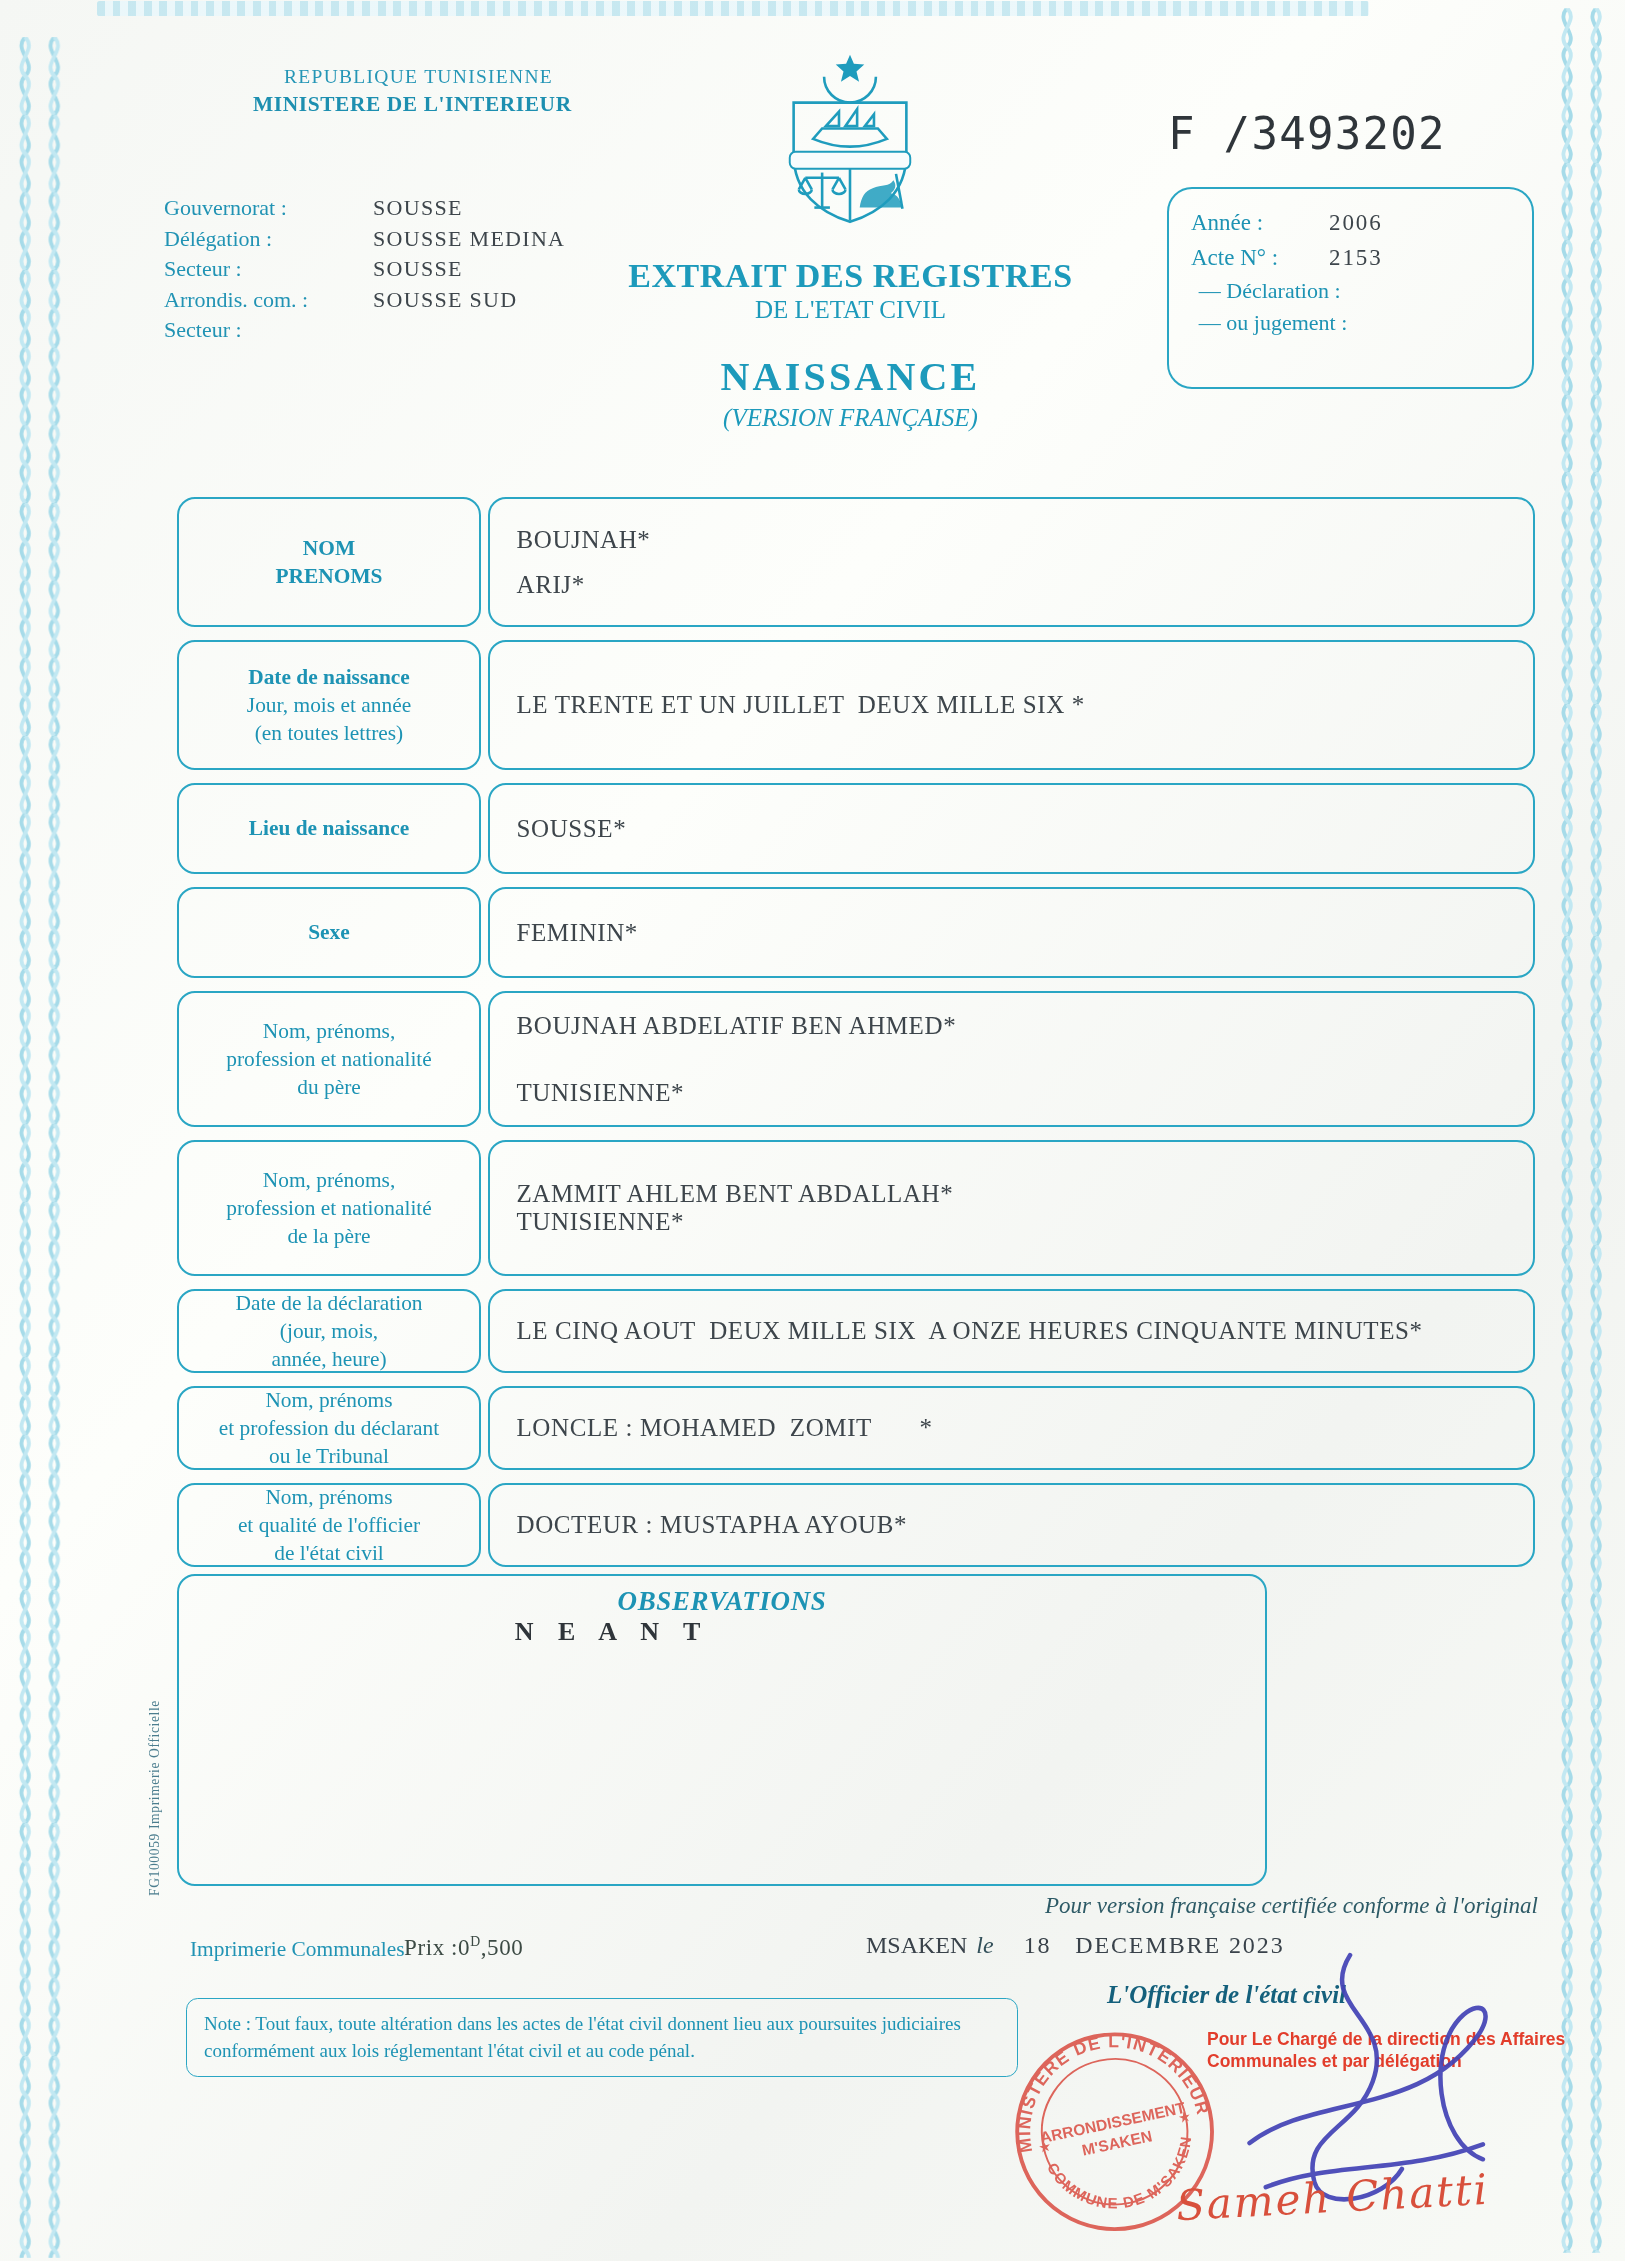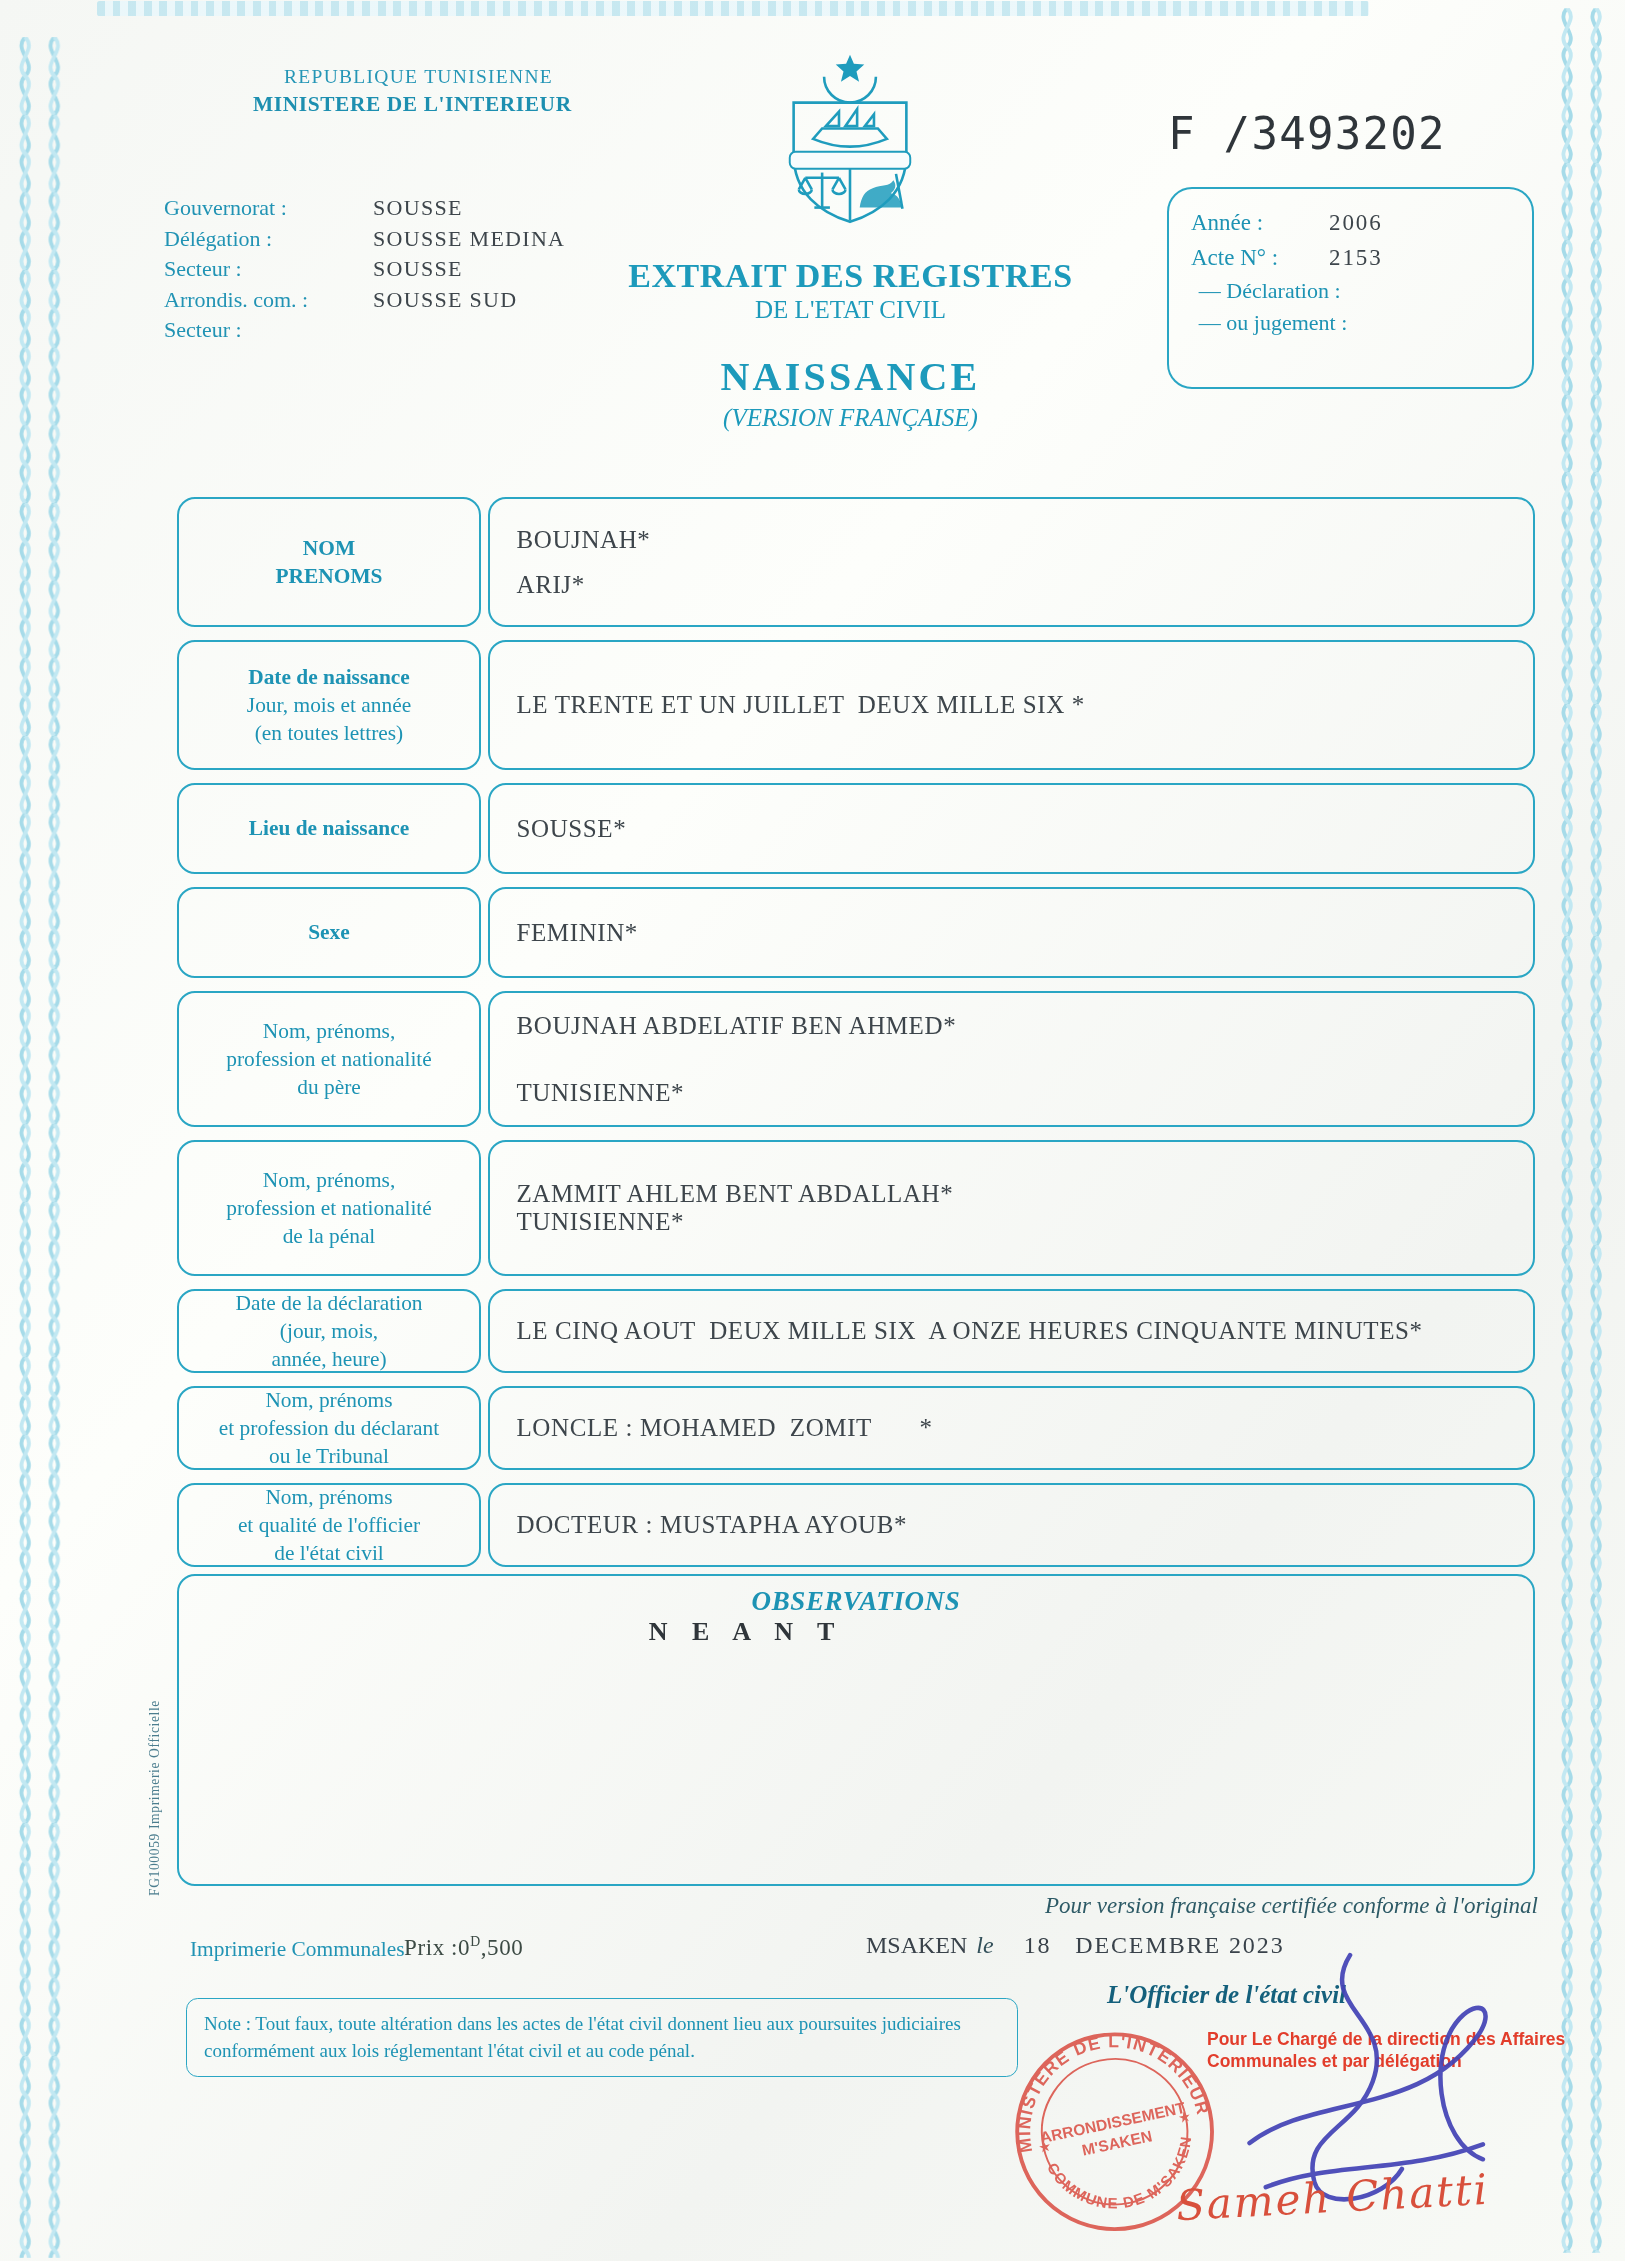--- a/index.html
+++ b/index.html
@@ -47,21 +47,21 @@
   .form-row { display:flex; gap:6.5px; }
   .row-label { width:304px; flex:none; border:2.6px solid #2aa6c4; border-radius:18px;
     display:flex; flex-direction:column; justify-content:center; align-items:center;
     text-align:center; color:#1d93b4; font-size:21.4px; line-height:1.32; padding:3.9px 9px; }
   .lab-line.b { font-weight:bold; }
   .row-value { flex:1; border:2.6px solid #2aa6c4; border-radius:18px;
     display:flex; flex-direction:column; justify-content:center;
     padding:7.8px 15.6px 7.8px 27px; font-size:25px; letter-spacing:0.6px; color:#3d454b; }
   .typed { white-space:pre; }
   
-  .obs { position:absolute; left:177px; top:1574px; width:1358px; height:312px;
+  .obs { position:absolute; left:177px; top:1574px; width:1090px; height:312px;
     border:2.6px solid #2aa6c4; border-radius:18px; text-align:center; padding-top:10.4px; }
   .obs-title { font-size:27px; font-weight:bold; font-style:italic; color:#1d93b4; letter-spacing:0.6px; }
   .obs-value { font-size:26px; font-weight:bold; letter-spacing:9px; color:#2f353a; transform:translateX(-110px); }
   
   .side-note { position:absolute; left:147px; top:1649px; height:247px;
     writing-mode:vertical-rl; transform:rotate(180deg);
     font-size:13.6px; color:#4b7d8e; letter-spacing:0.6px; }
   
   .certification { position:absolute; left:811px; top:1893px; width:727px; text-align:right;
     font-style:italic; font-size:23px; color:#2d5a66; }
@@ -236,21 +236,21 @@
         </div>
         <div class="row-value" style="gap: 39px;">
           <div class="typed">BOUJNAH ABDELATIF BEN AHMED*</div>
           <div class="typed">TUNISIENNE*</div>
         </div>
       </div>
       <div class="form-row" style="height: 136px;">
         <div class="row-label">
           <span class="lab-line">Nom, prénoms,</span>
           <span class="lab-line">profession et nationalité</span>
-          <span class="lab-line">de la pénal</span>
+          <span class="lab-line">de la père</span>
         </div>
         <div class="row-value" style="">
           <div class="typed">ZAMMIT AHLEM BENT ABDALLAH*</div>
           <div class="typed">TUNISIENNE*</div>
         </div>
       </div>
       <div class="form-row" style="height: 84px;">
         <div class="row-label">
           <span class="lab-line">Date de la déclaration</span>
           <span class="lab-line">(jour, mois,</span>

